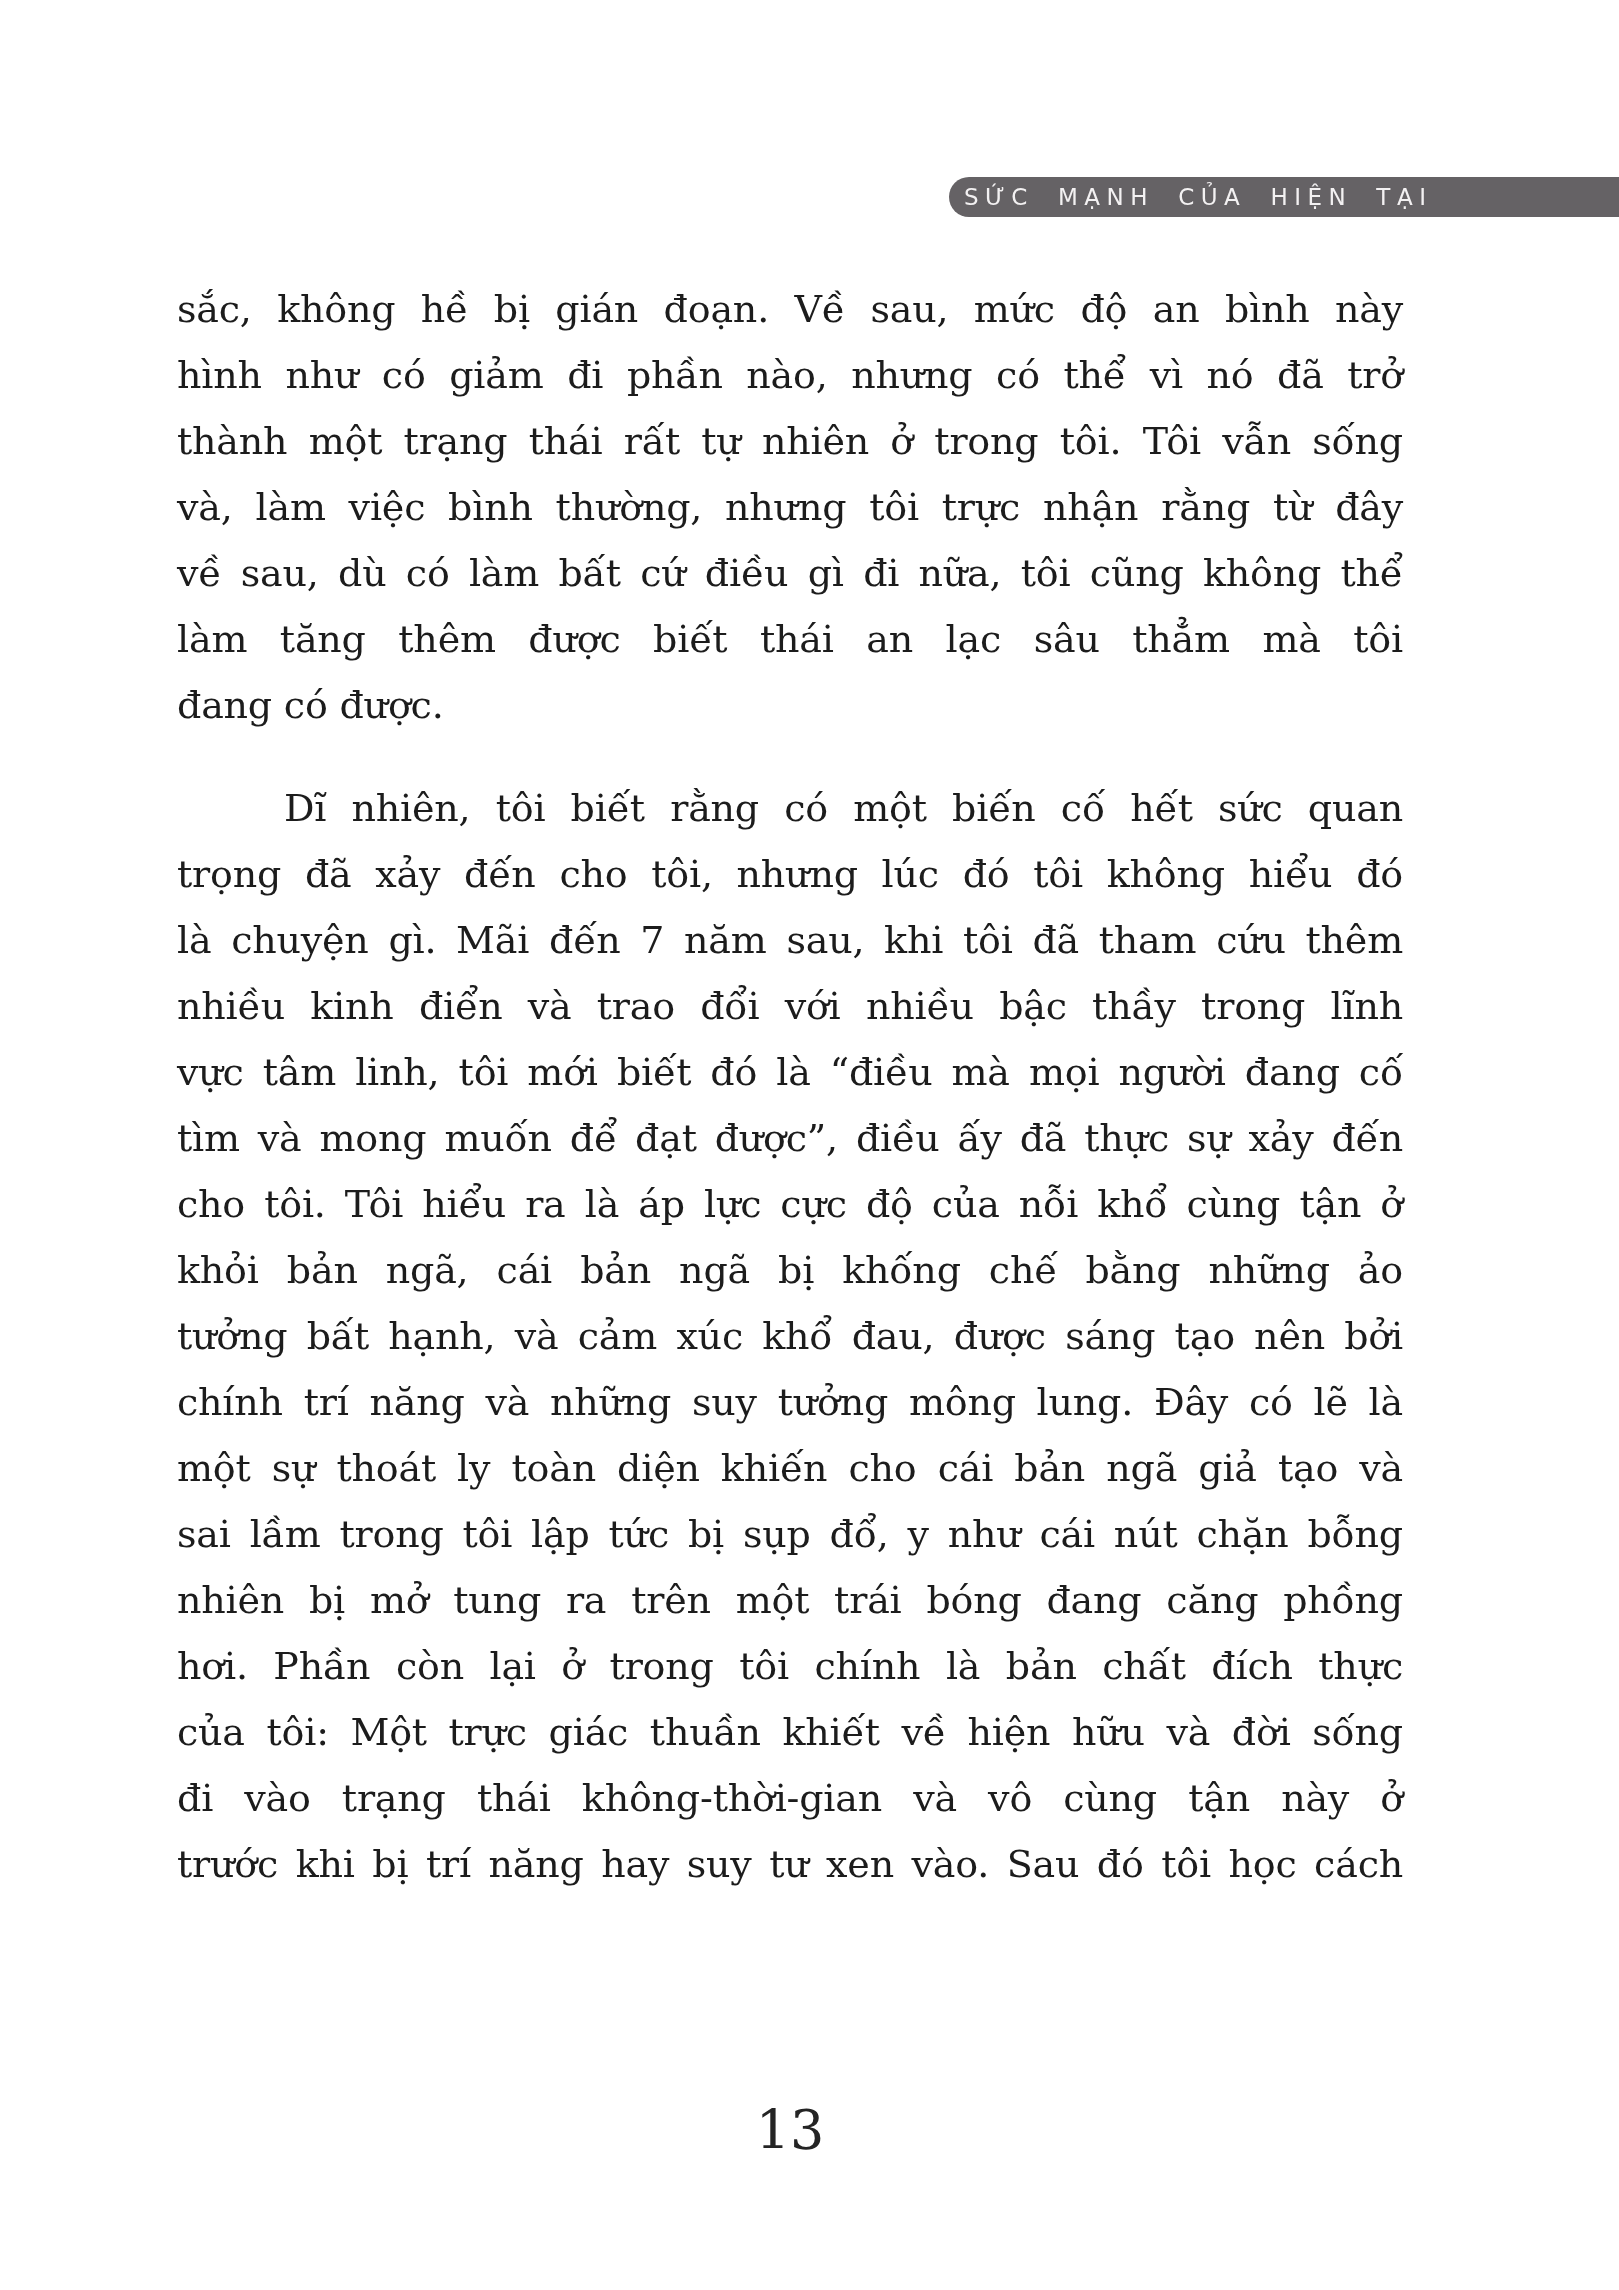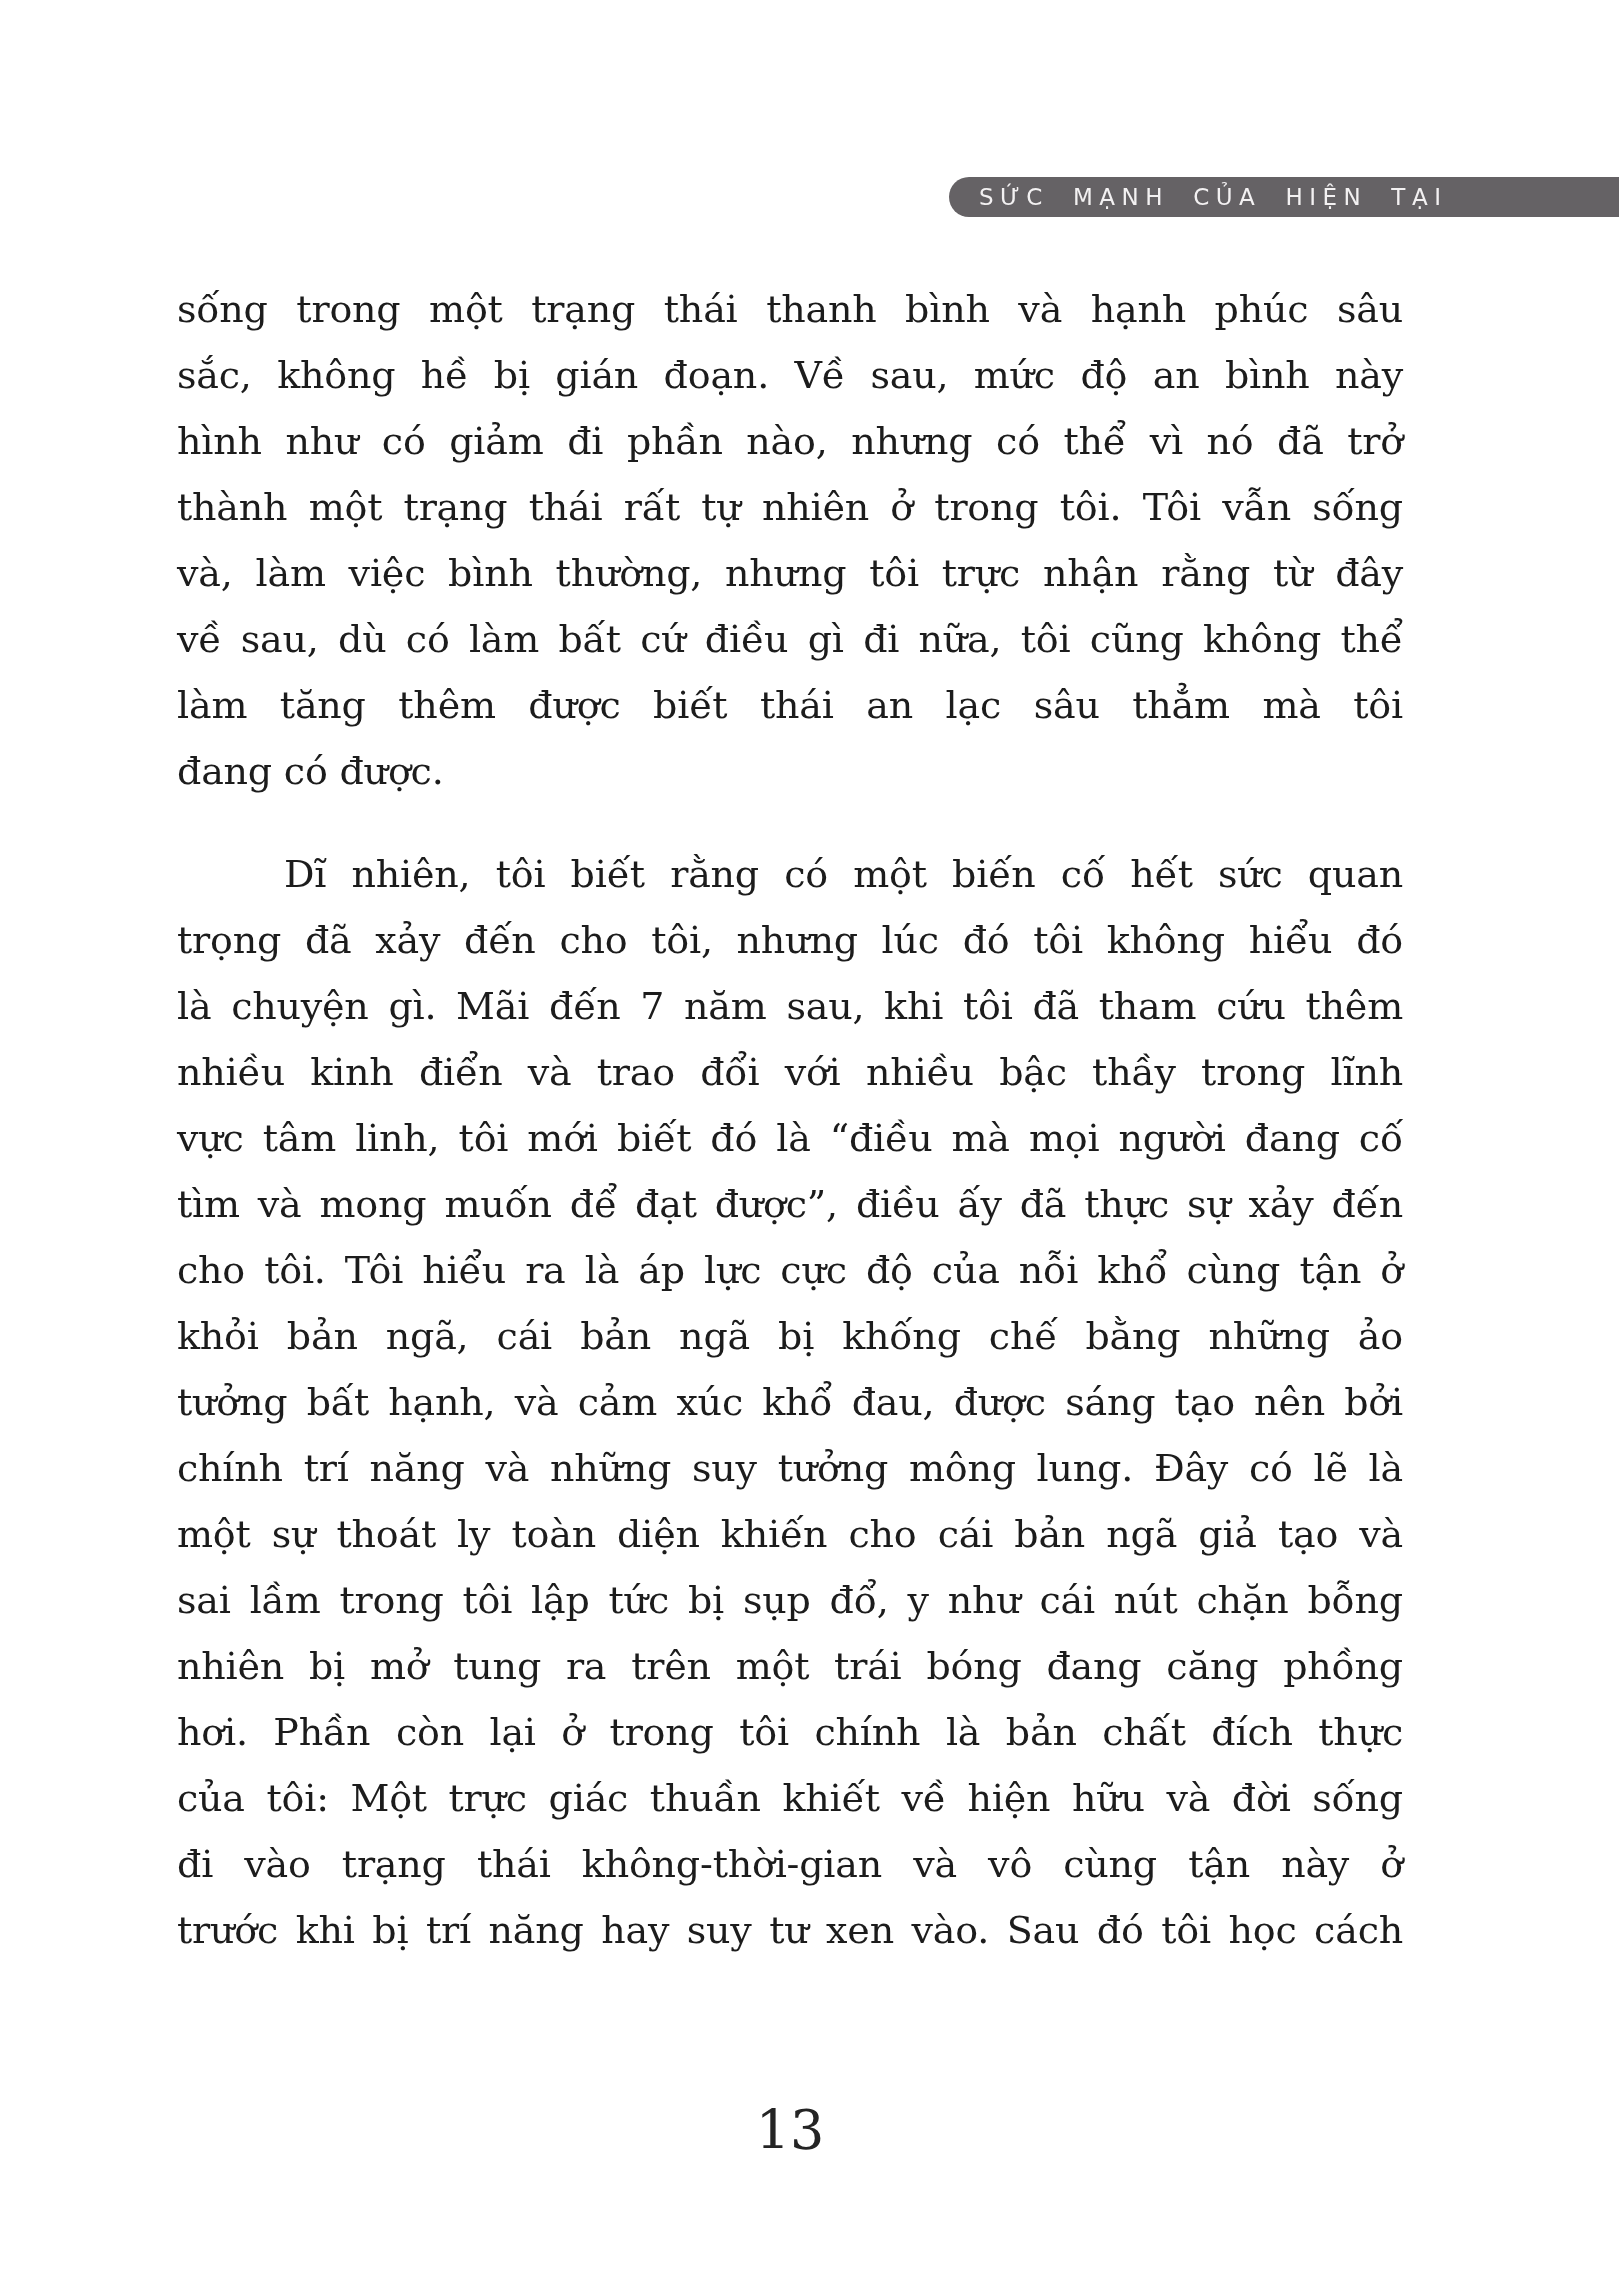--- a/index.html
+++ b/index.html
@@ -26,21 +26,21 @@
     border-radius: 20.5px 0 0 20.5px;
     display: flex;
     align-items: center;
   }
   .banner-text {
     font-family: "DejaVu Sans", "Liberation Sans", sans-serif;
     font-size: 23px;
     color: #f3f1f2;
     letter-spacing: 6.5px;
     word-spacing: 10.3px;
-    padding-left: 30px;
+    padding-left: 15px;
     white-space: nowrap;
   }
   
   .body-text {
     position: absolute;
     top: 276px;
     left: 177px;
     width: 1226px;
     color: #1c1c1c;
     font-size: 38px;
@@ -74,21 +74,20 @@
 <body>
 
 <div class="page">
 
   <div class="header-banner">
     <span class="banner-text">SỨC MẠNH CỦA HIỆN TẠI</span>
   </div>
 
   <main class="body-text" id="body-text">
       <div class="paragraph">
-        <div class="line"><span class="seg">sống trong một trạng thái thanh bình và hạnh phúc sâu</span></div>
         <div class="line"><span class="seg">sắc, không hề bị gián đoạn. Về sau, mức độ an bình này</span></div>
         <div class="line"><span class="seg">hình như có giảm đi phần nào, nhưng có thể vì nó đã trở</span></div>
         <div class="line"><span class="seg">thành một trạng thái rất tự nhiên ở trong tôi. Tôi vẫn sống</span></div>
         <div class="line"><span class="seg">và, làm việc bình thường, nhưng tôi trực nhận rằng từ đây</span></div>
         <div class="line"><span class="seg">về sau, dù có làm bất cứ điều gì đi nữa, tôi cũng không thể</span></div>
         <div class="line"><span class="seg">làm tăng thêm được biết thái an lạc sâu thẳm mà tôi</span></div>
         <div class="line no-justify"><span class="seg">đang có được.</span></div>
       </div>
       <div class="paragraph indented">
         <div class="line"><span class="seg">Dĩ nhiên, tôi biết rằng có một biến cố hết sức quan</span></div>

